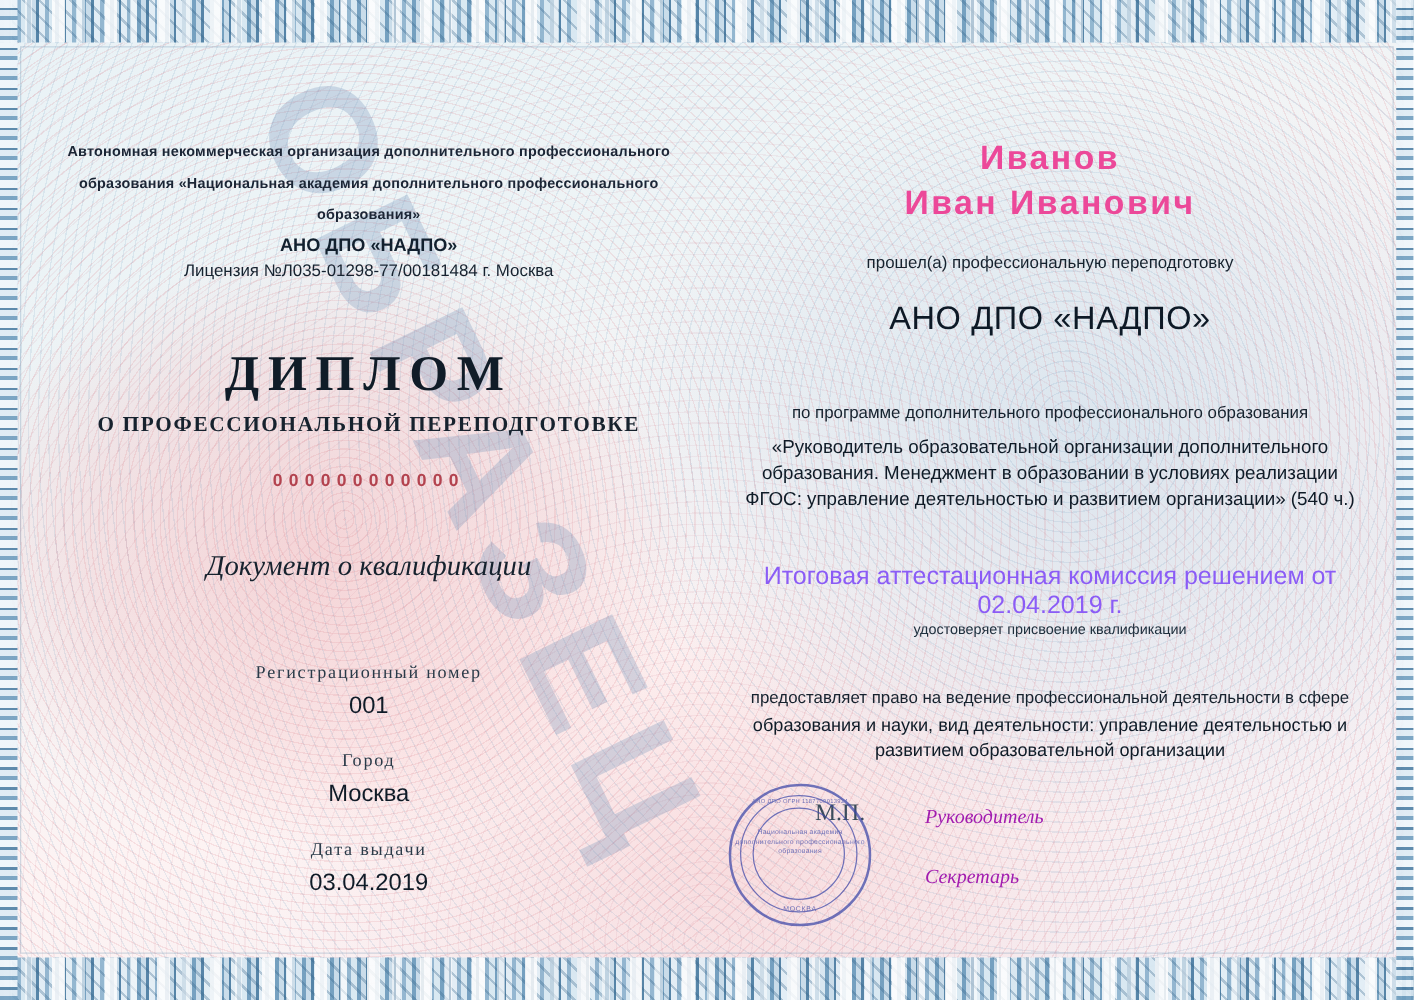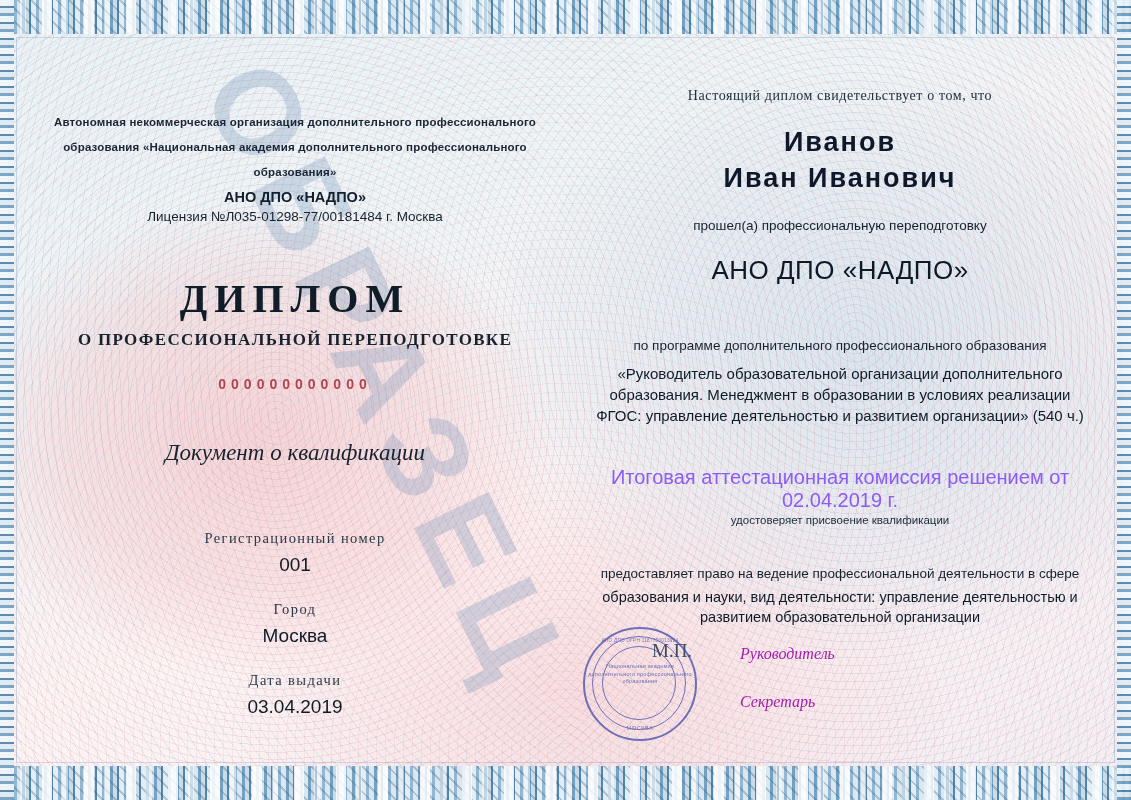--- a/index.html
+++ b/index.html
@@ -231,21 +231,21 @@
   .r-small {
     font-family: "Liberation Serif", serif;
     font-size: 14px;
     letter-spacing: 0.6px;
     color: #20303e;
   }
   .holder-name {
     font-size: 27px;
     font-weight: 700;
     letter-spacing: 2px;
-    color: #0f172a;
+    color: #ec4899;
     margin-top: 20px;
     line-height: 36px;
   }
   .r-note {
     font-size: 13.5px;
     margin-top: 22px;
     color: #16222e;
   }
   .org-big {
     font-size: 26px;
@@ -402,21 +402,20 @@
   <div class="fields">
     <div class="field-label">Регистрационный номер</div>
     <div class="field-value">001</div>
     <div class="field-label">Город</div>
     <div class="field-value">Москва</div>
     <div class="field-label">Дата выдачи</div>
     <div class="field-value last">03.04.2019</div>
   </div>
 
   <div class="right-col">
-    <div class="r-small">Настоящий диплом свидетельствует о том, что</div>
     <div class="holder-name">Иванов</div>
     <div class="holder-name" style="margin-top:0">Иван Иванович</div>
     <div class="r-note">прошел(а) профессиональную переподготовку</div>
     <div class="org-big">АНО ДПО «НАДПО»</div>
     <div class="prog-note">по программе дополнительного профессионального образования</div>
     <div class="prog-name">«Руководитель образовательной организации дополнительного образования. Менеджмент в образовании в условиях реализации ФГОС: управление деятельностью и развитием организации» (540 ч.)</div>
     <div class="commission">Итоговая аттестационная комиссия решением от 02.04.2019 г.</div>
     <div class="commission-sub">удостоверяет присвоение квалификации</div>
     <div class="rights-note">предоставляет право на ведение профессиональной деятельности в сфере</div>
     <div class="rights-body">образования и науки, вид деятельности: управление деятельностью и развитием образовательной организации</div>

